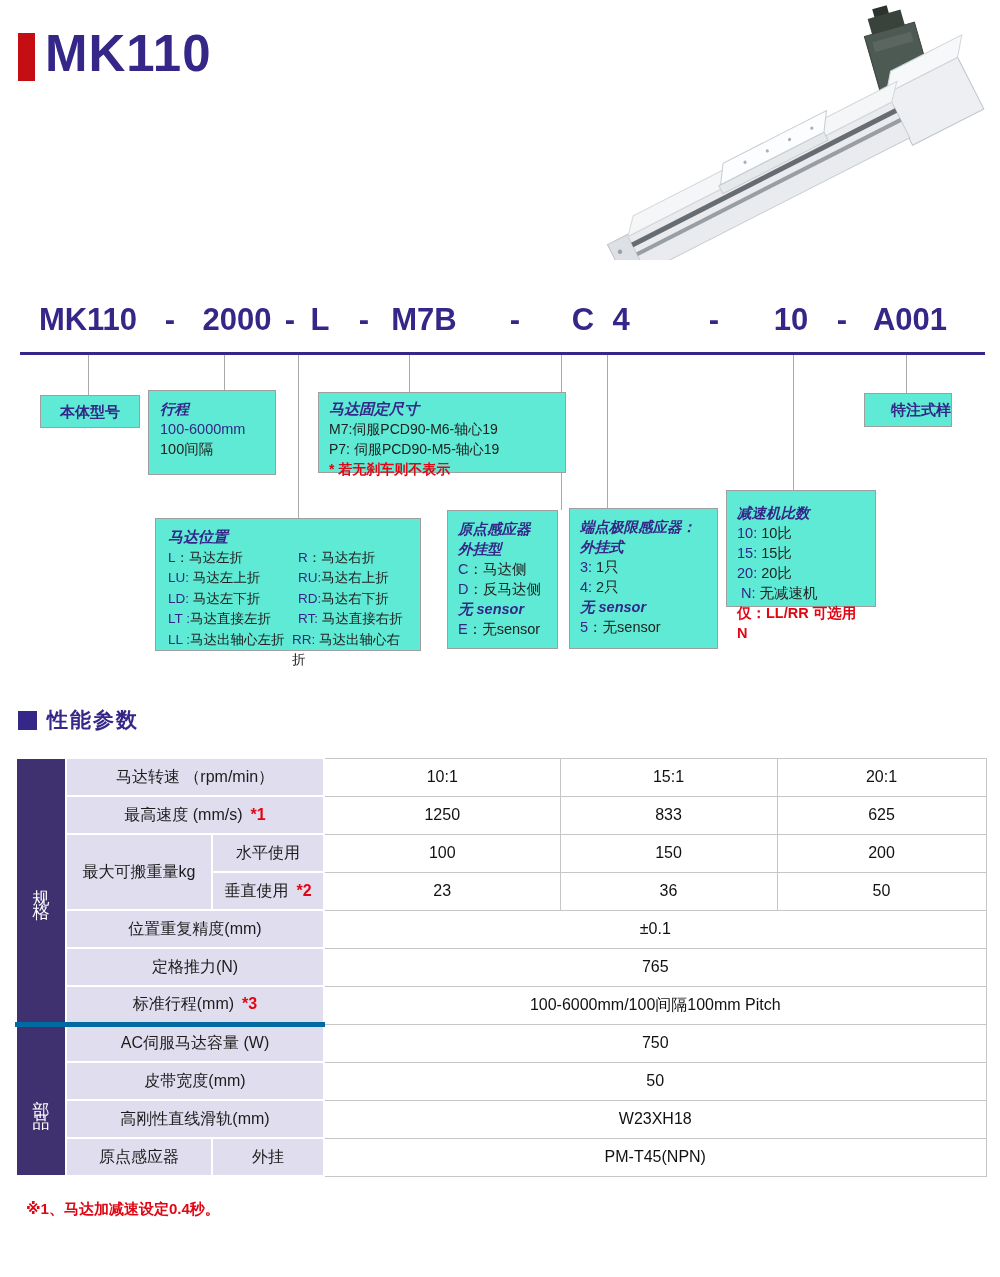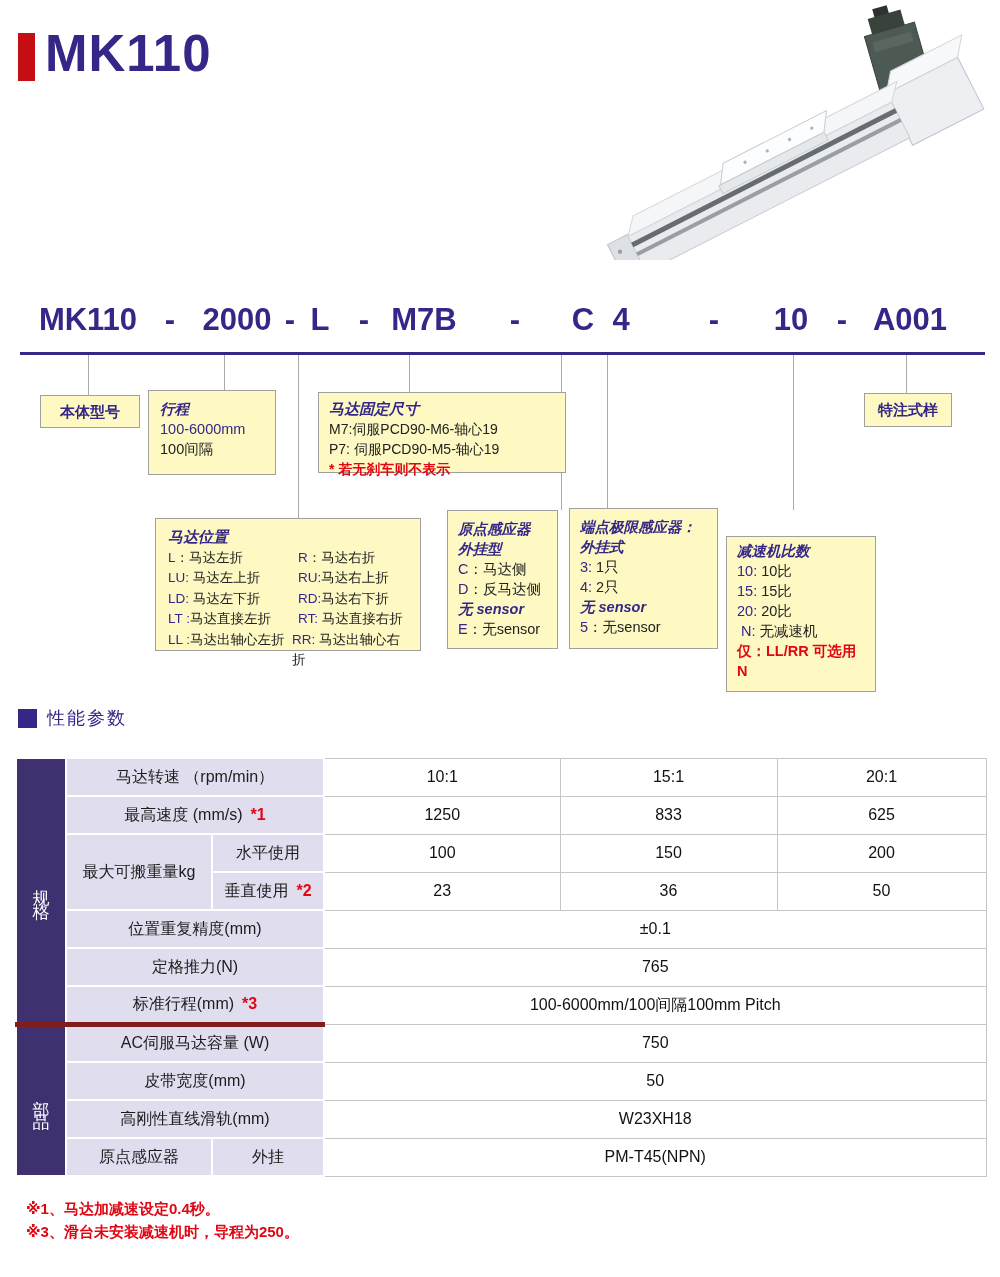--- a/index.html
+++ b/index.html
@@ -34,46 +34,46 @@
   .vline{position:absolute;width:1px;background:var(--line-gray);}
   .v1{left:88px;top:355px;height:40px;}
   .v2{left:224px;top:355px;height:35px;}
   .v3{left:298px;top:355px;height:163px;}
   .v4{left:409px;top:355px;height:37px;}
   .v5{left:561px;top:355px;height:155px;}
   .v6{left:607px;top:355px;height:153px;}
   .v7{left:793px;top:355px;height:155px;}
   .v8{left:906px;top:355px;height:38px;}
   
-  .cbox{position:absolute;background:#fef9c3;border:1px solid var(--box-border);font-size:14.5px;line-height:20px;color:#222;}
+  .cbox{position:absolute;background:#5eead4;border:1px solid var(--box-border);font-size:14.5px;line-height:20px;color:#222;}
   .cbox .bt{font-weight:bold;color:var(--indigo);font-style:italic;}
   .cbox .nv{color:var(--indigo);}
   .cbox .rd{color:var(--red);font-weight:bold;}
   .b1{left:40px;top:395px;width:100px;height:33px;display:flex;align-items:center;justify-content:center;}
-  .b4{left:864px;top:393px;width:88px;height:34px;display:flex;align-items:center;justify-content:center;}
+  .b4{left:864px;top:393px;width:88px;height:34px;display:flex;align-items:center;justify-content:flex-end;}
   .b1 span,.b4 span{font-weight:bold;color:var(--indigo);font-size:15px;}
   .b2{left:148px;top:390px;width:128px;height:85px;padding:8px 11px;}
   .b3{left:318px;top:392px;width:248px;height:81px;padding:6px 10px;font-size:14px;}
   .b5{left:155px;top:518px;width:266px;height:133px;padding:8px 12px;font-size:13.5px;line-height:20.5px;}
   .b5 .prow{display:flex;}
   .b5 .pl{width:130px;}
   .b6{left:447px;top:510px;width:111px;height:139px;padding:8px 10px;}
   .b7{left:569px;top:508px;width:149px;height:141px;padding:8px 10px;}
-  .b8{left:726px;top:536px;width:150px;height:156px;padding:4px 10px;}
+  .b8{left:726px;top:490px;width:150px;height:117px;padding:12px 10px;}
   
   .sec-head{position:absolute;left:18px;top:706px;display:flex;align-items:center;}
   .sec-sq{width:19px;height:19px;background:var(--indigo);margin-right:10px;}
-  .sec-txt{font-size:18px;font-weight:normal;color:var(--indigo);letter-spacing:2px;}
+  .sec-txt{font-size:21px;font-weight:bold;color:var(--indigo);letter-spacing:2px;}
   
   .perf{position:absolute;left:15px;top:757px;border-collapse:collapse;table-layout:fixed;width:970px;}
   .perf td{height:38px;text-align:center;vertical-align:middle;font-size:16px;margin-left:32px;}
   .perf td.lav{background:var(--lavender);border:2px solid #fff;color:#1c1c1c;}
   .perf td.val{background:#fff;border:1px solid #c6c6c6;color:#111;}
   .perf td.sec{background:var(--purple-bar);border:2px solid #fff;color:#fff;font-size:17px;}
-  .perf td.gap{border-top:5px solid #7f1d1d;}
+  .perf td.gap{border-top:5px solid #0369a1;}
   .vtext{writing-mode:vertical-lr;letter-spacing:14px;margin:0 auto;}
   .note{color:var(--red);font-weight:bold;margin-left:8px;}
   
   .foot{position:absolute;left:26px;top:1198px;font-size:15px;font-weight:bold;color:var(--red);line-height:22.5px;}
 </style>
 </head>
 <body>
 
 <div class="accent"></div>
 <div class="title">MK110</div>
@@ -276,14 +276,13 @@
   <tr>
     <td class="lav">原点感应器</td>
     <td class="lav">外挂</td>
     <td class="val" colspan="3">PM-T45(NPN)</td>
   </tr>
 </tbody>
   </table>
 
 <div class="foot">
   <div>※1、马达加减速设定0.4秒。</div>
-  <div>※3、滑台未安装减速机时，导程为250。</div>
 </div>
 
 </body></html>

